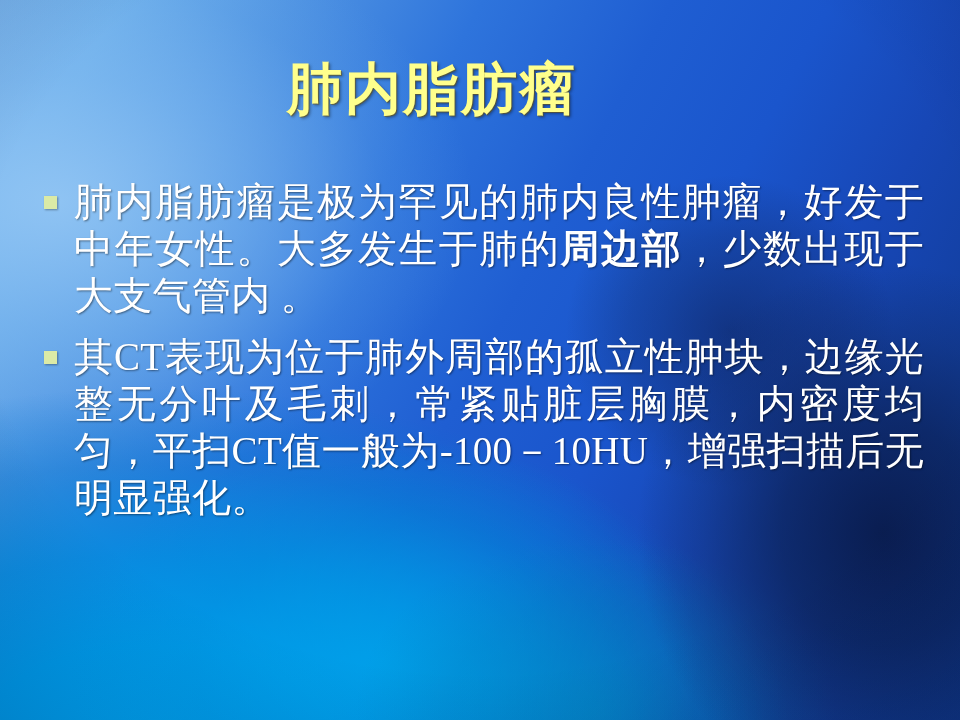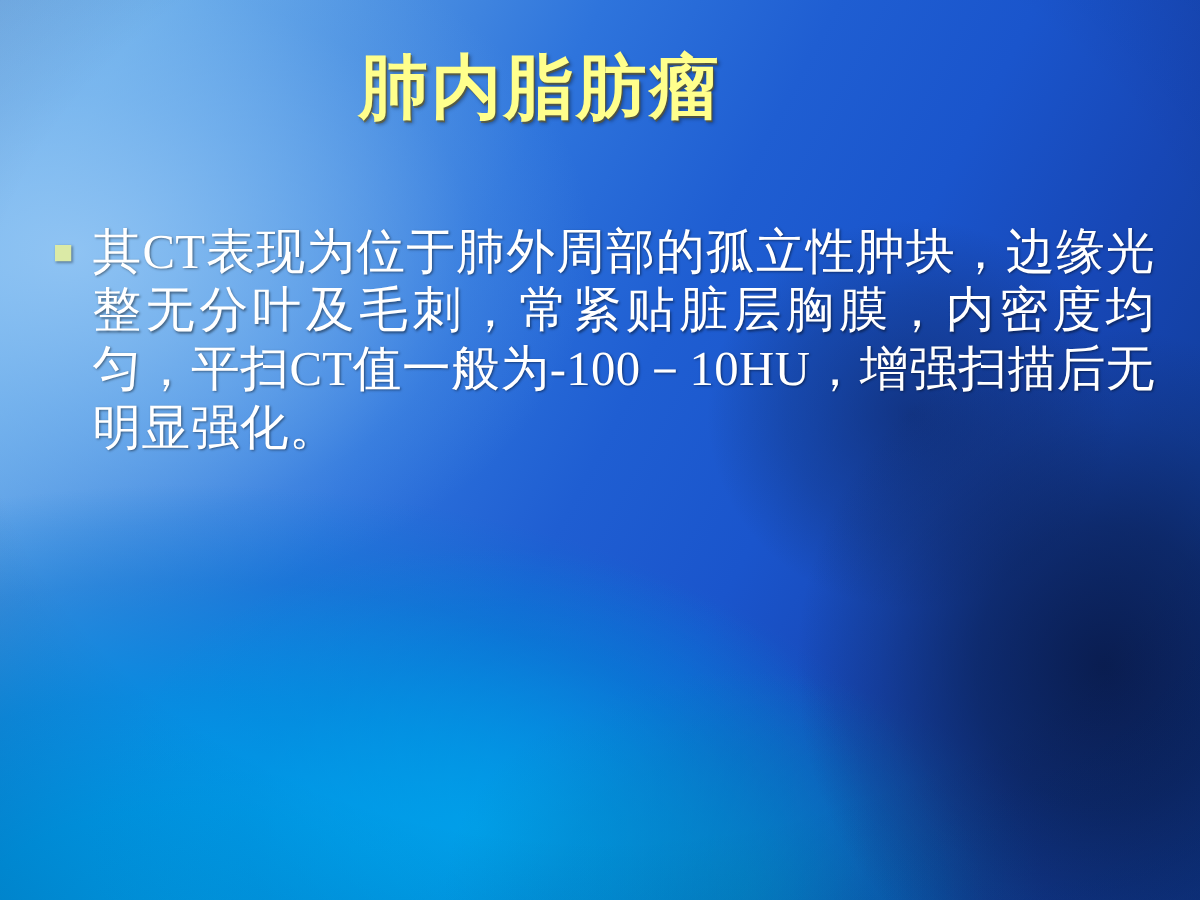--- a/index.html
+++ b/index.html
@@ -100,21 +100,21 @@
   
   .content {
     position: relative;
     width: 960px;
     height: 720px;
   }
 
   
   .slide-title {
     position: absolute;
-    top: 39px;
+    top: 58px;
     left: 0;
     width: 864px;
     text-align: center;
     font-family: "Liberation Sans", "DejaVu Sans", sans-serif;
     font-weight: bold;
     font-size: 56px;
     line-height: 1.1;
     letter-spacing: 2px;
     color: #ffff8c;
     text-shadow:
@@ -174,20 +174,26 @@
   <div class="bg-layer bg-dark-right2"></div>
   <div class="bg-layer bg-dark-right"></div>
   <div class="bg-layer bg-vignette"></div>
 
   <div class="content">
 
     <div class="slide-title">肺内脂肪瘤</div>
 
     <div class="body-list">
 
+      <div class="bullet-row">
+        <span class="bullet-marker"></span>
+        <div class="bullet-text">
+          <span>肺内脂肪瘤是极为罕见的肺内良性肿瘤，好发于中年女性。大多发生于肺的</span><span class="b">周边部</span><span>，少数出现于大支气管内 。</span>
+        </div>
+      </div>
 
       <div class="bullet-row">
         <span class="bullet-marker"></span>
         <div class="bullet-text">
           <span>其CT表现为</span><span class="u">位于肺外周部的孤立性肿块，</span><span>边缘光整无分叶及毛刺，常紧贴脏层胸膜，内密度均匀，平扫CT值一般为-100－10HU，增强扫描后无明显强化。</span>
         </div>
       </div>
 
     </div>
   </div>

